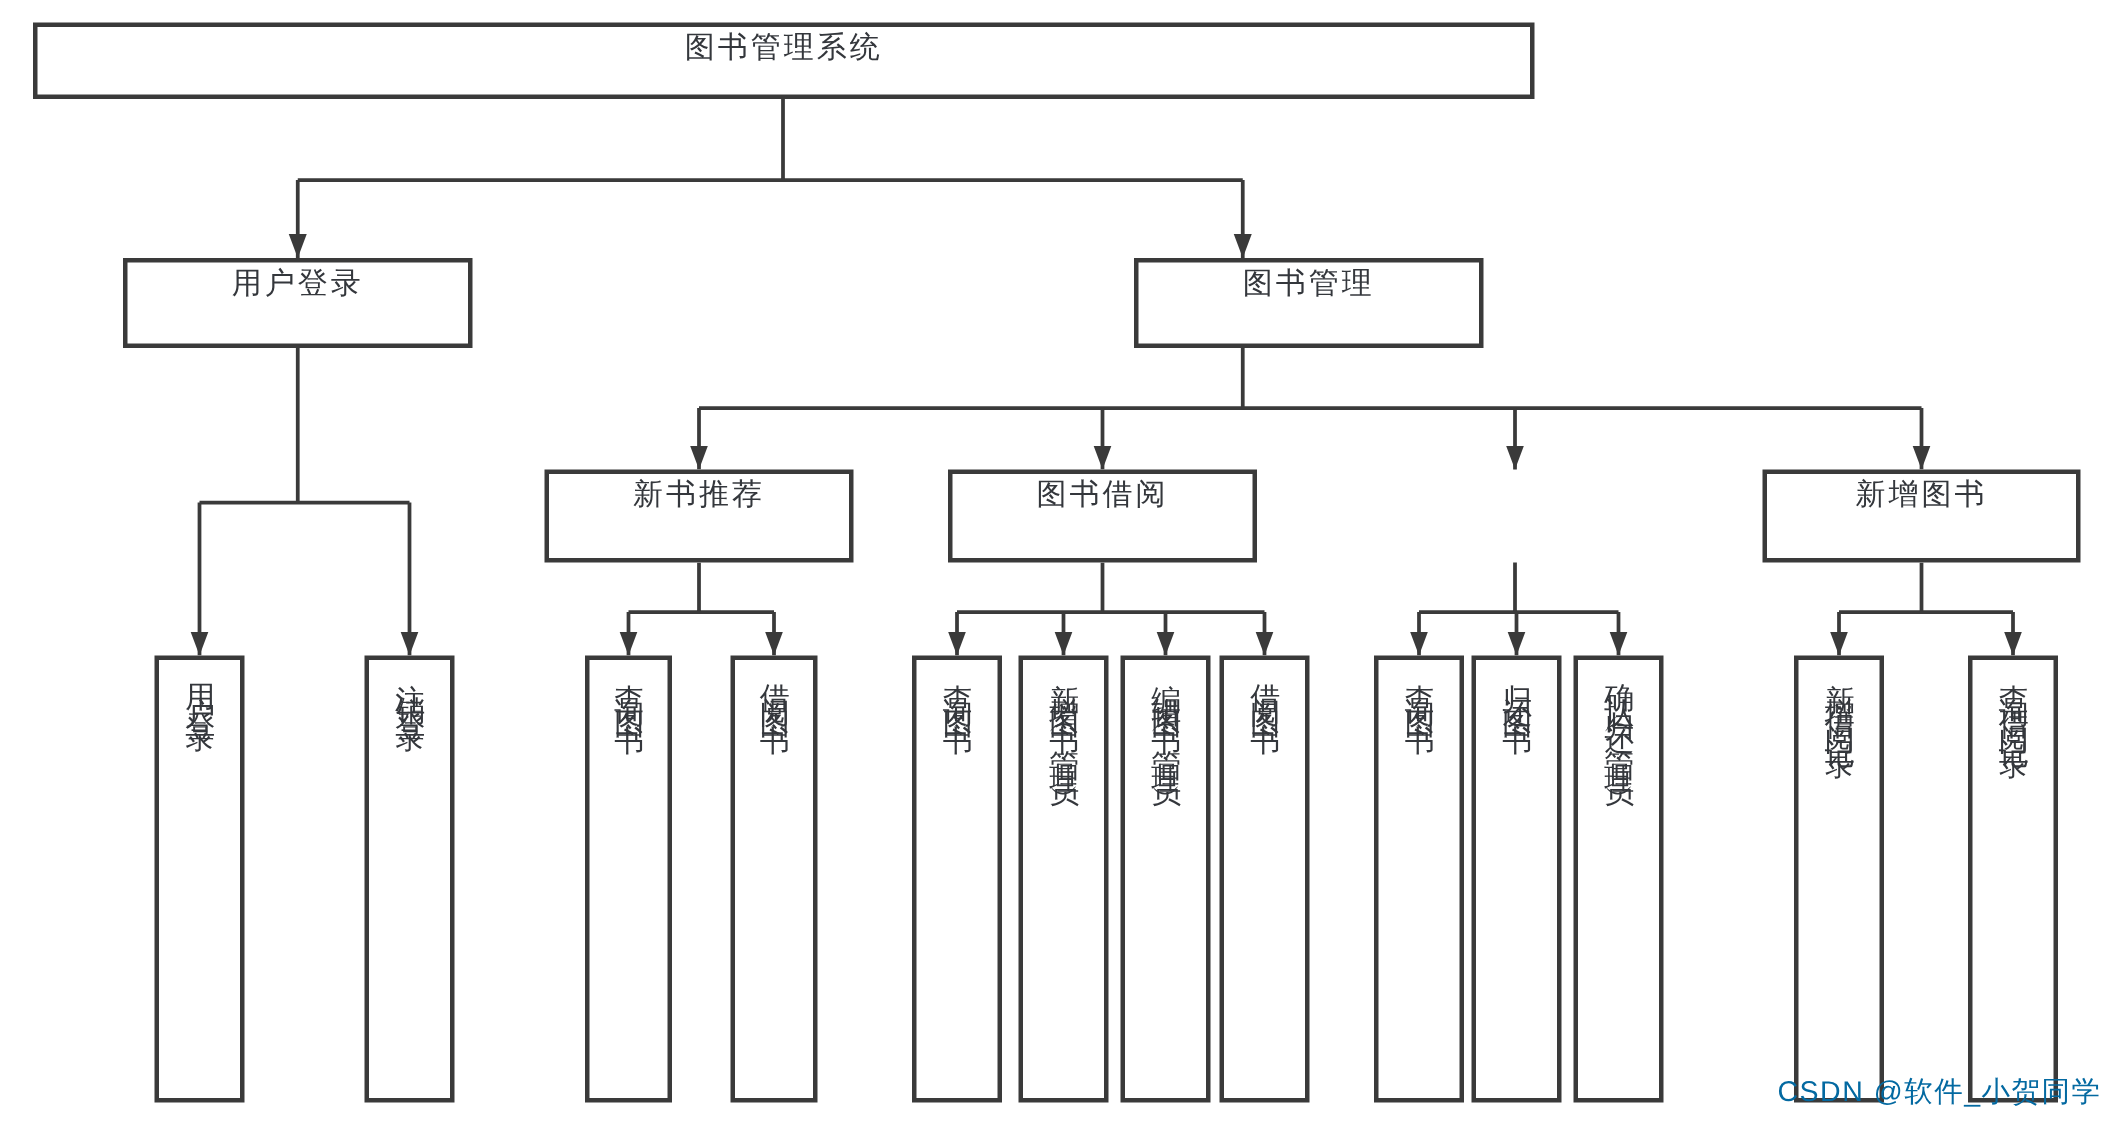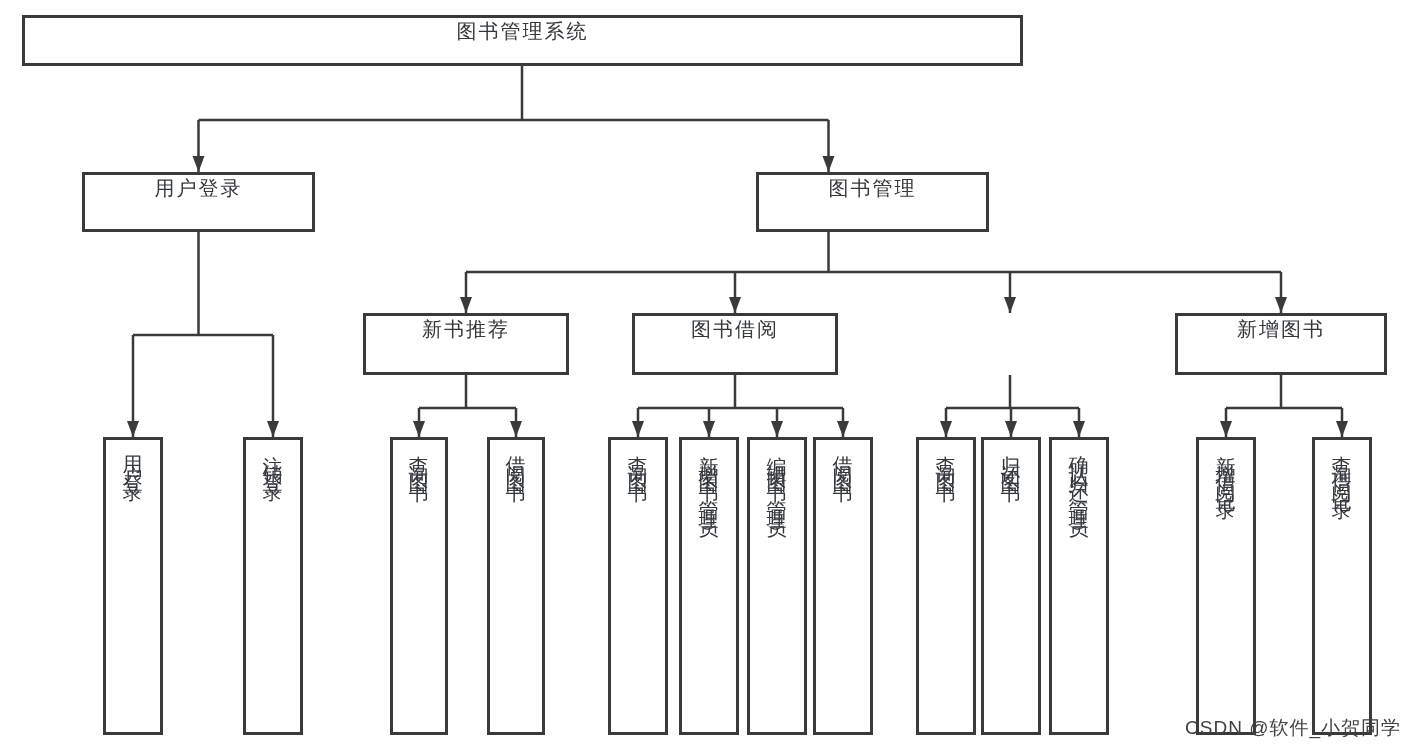--- a/index.html
+++ b/index.html
@@ -48,21 +48,21 @@
     letter-spacing: 9px;
     line-height: 1.1;
     white-space: nowrap;
   }
   .watermark {
     position: absolute;
     right: 4px;
     bottom: 6px;
     font-size: 19px;
     letter-spacing: 1px;
-    color: #404040;
+    color: #0369a1;
     white-space: nowrap;
   }
 </style>
 </head>
 <body>
 
 <div class="canvas">
 
   <svg class="wires" viewBox="0 0 1405 747">
     <defs>

